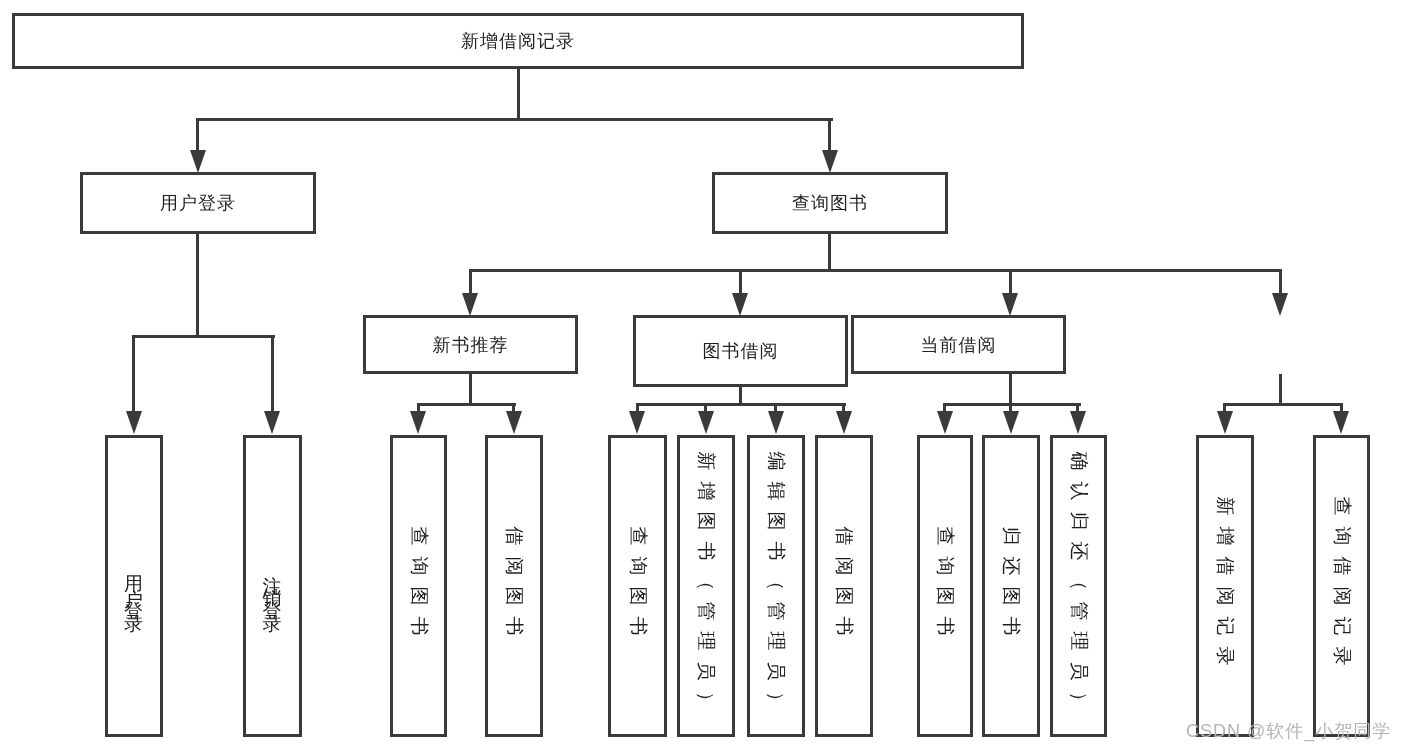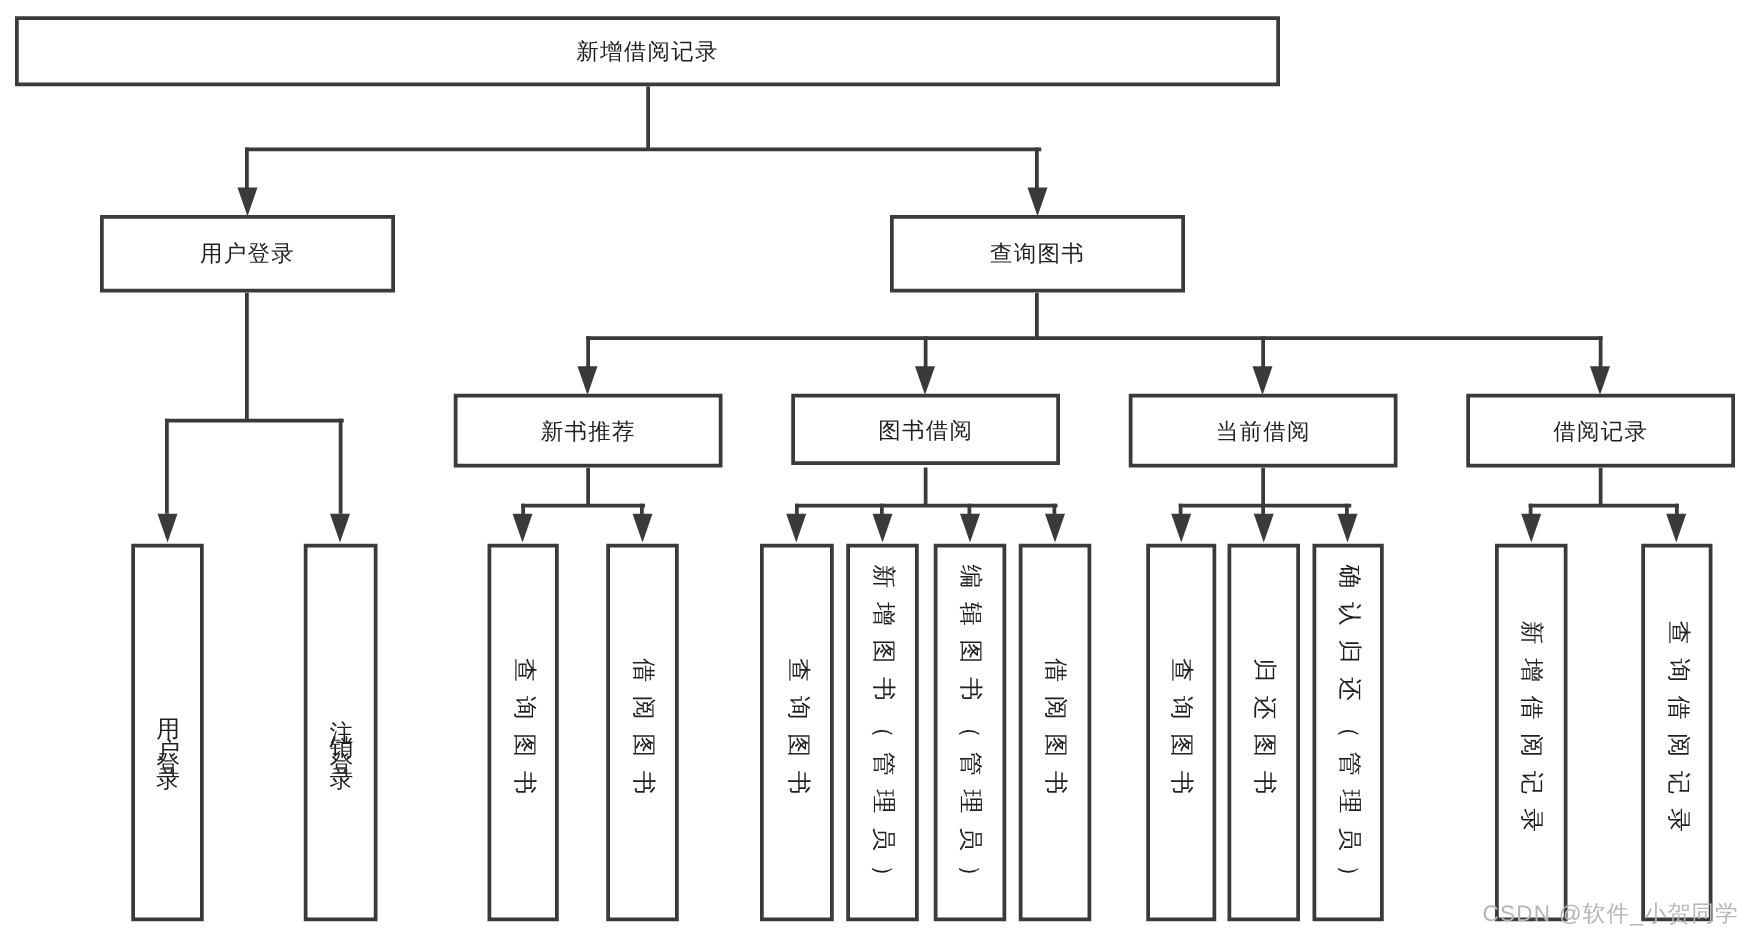--- a/index.html
+++ b/index.html
@@ -105,28 +105,25 @@
   <div class="vline" style="left:1009px;top:269px;height:26px;"></div>
   <div class="vline" style="left:1279px;top:269px;height:26px;"></div>
   <div class="arrow" style="left:462px;top:293px;"></div>
   <div class="arrow" style="left:732px;top:293px;"></div>
   <div class="arrow" style="left:1002px;top:293px;"></div>
   <div class="arrow" style="left:1272px;top:293px;"></div>
 
   <div class="box" style="left:363px;top:315px;width:215px;height:59px;text-align:right;">
     <span>新书推荐</span>
   </div>
-  <div class="box" style="left:633px;top:315px;width:215px;height:57px;">
+  <div class="box" style="left:633px;top:315px;width:215px;height:72px;">
     <span>图书借阅</span>
   </div>
-  <div class="box" style="left:903px;top:315px;width:215px;height:59px;font-family:Liberation Mono, monospace;">
+  <div class="box" style="left:851px;top:315px;width:215px;height:59px;font-family:Liberation Mono, monospace;">
     <span>当前借阅</span>
-  </div>
-  <div class="box" style="left:1173px;top:315px;width:215px;height:59px;">
-    <span>借阅记录</span>
   </div>
 
   <div class="vline" style="left:469px;top:374px;height:31px;"></div>
   <div class="hline" style="left:417px;top:403px;width:99px;"></div>
   <div class="vline" style="left:417px;top:403px;height:12px;"></div>
   <div class="vline" style="left:512px;top:403px;height:12px;"></div>
   <div class="arrow" style="left:410px;top:411px;"></div>
   <div class="arrow" style="left:506px;top:411px;"></div>
 
   <div class="vline" style="left:739px;top:374px;height:31px;"></div>

